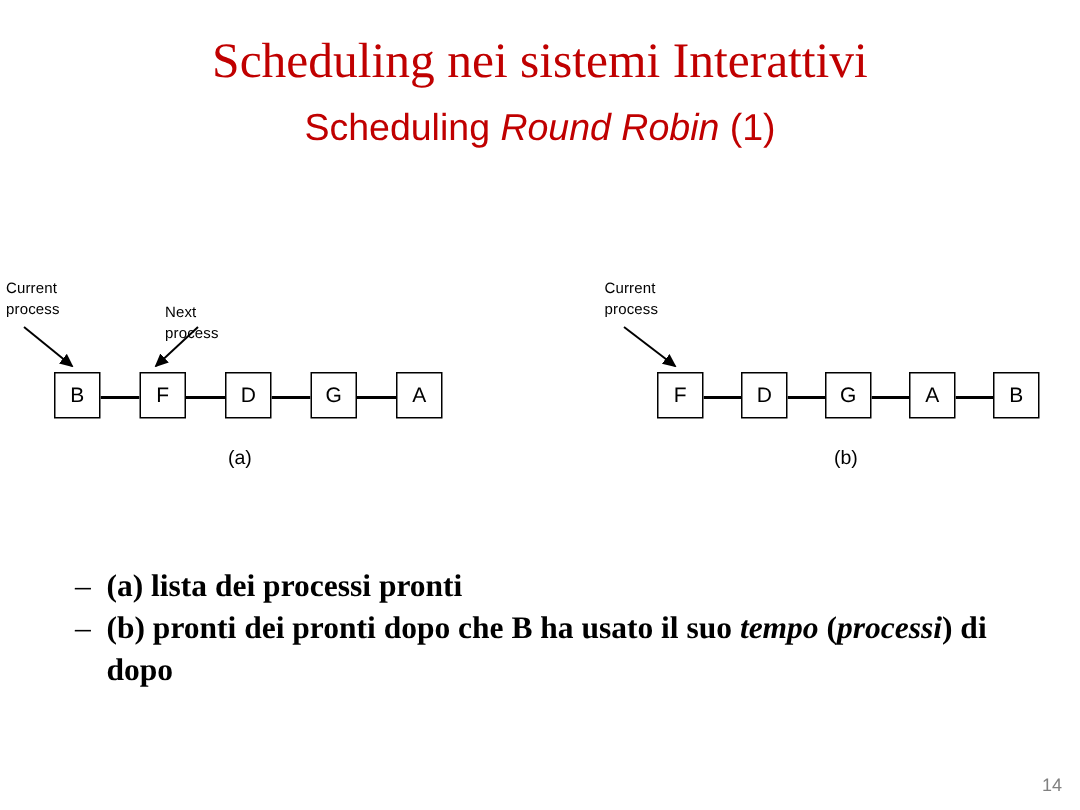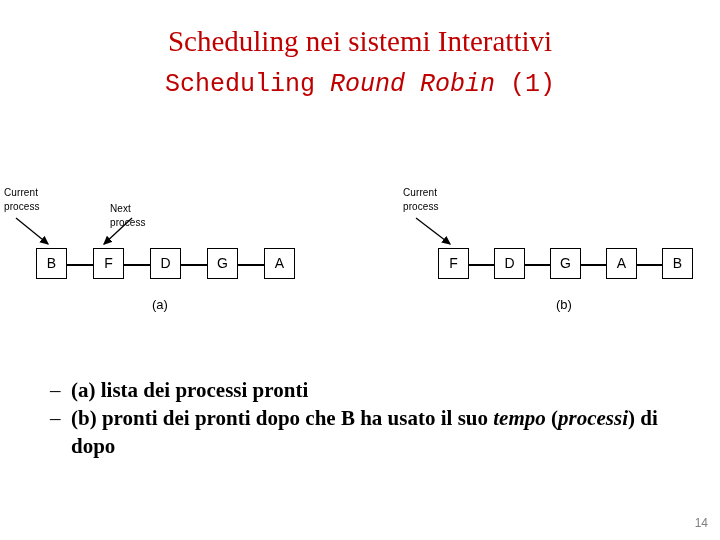--- a/index.html
+++ b/index.html
@@ -18,32 +18,32 @@
   }
 
   
   .slide-title {
     position: absolute;
     left: 0;
     top: 24px;
     width: 720px;
     text-align: center;
     font-family: "Liberation Serif", serif;
-    font-size: 29px;
+    font-size: 33px;
     line-height: 34px;
     color: #C00000;
     white-space: nowrap;
   }
   .slide-subtitle {
     position: absolute;
     left: 0;
     top: 70px;
     width: 720px;
     text-align: center;
-    font-family: Liberation Mono, monospace;
+    font-family: Liberation Sans, sans-serif;
     font-size: 25px;
     line-height: 30px;
     color: #C00000;
     white-space: nowrap;
   }
   .slide-subtitle .em {
     font-style: italic;
   }
 
   

